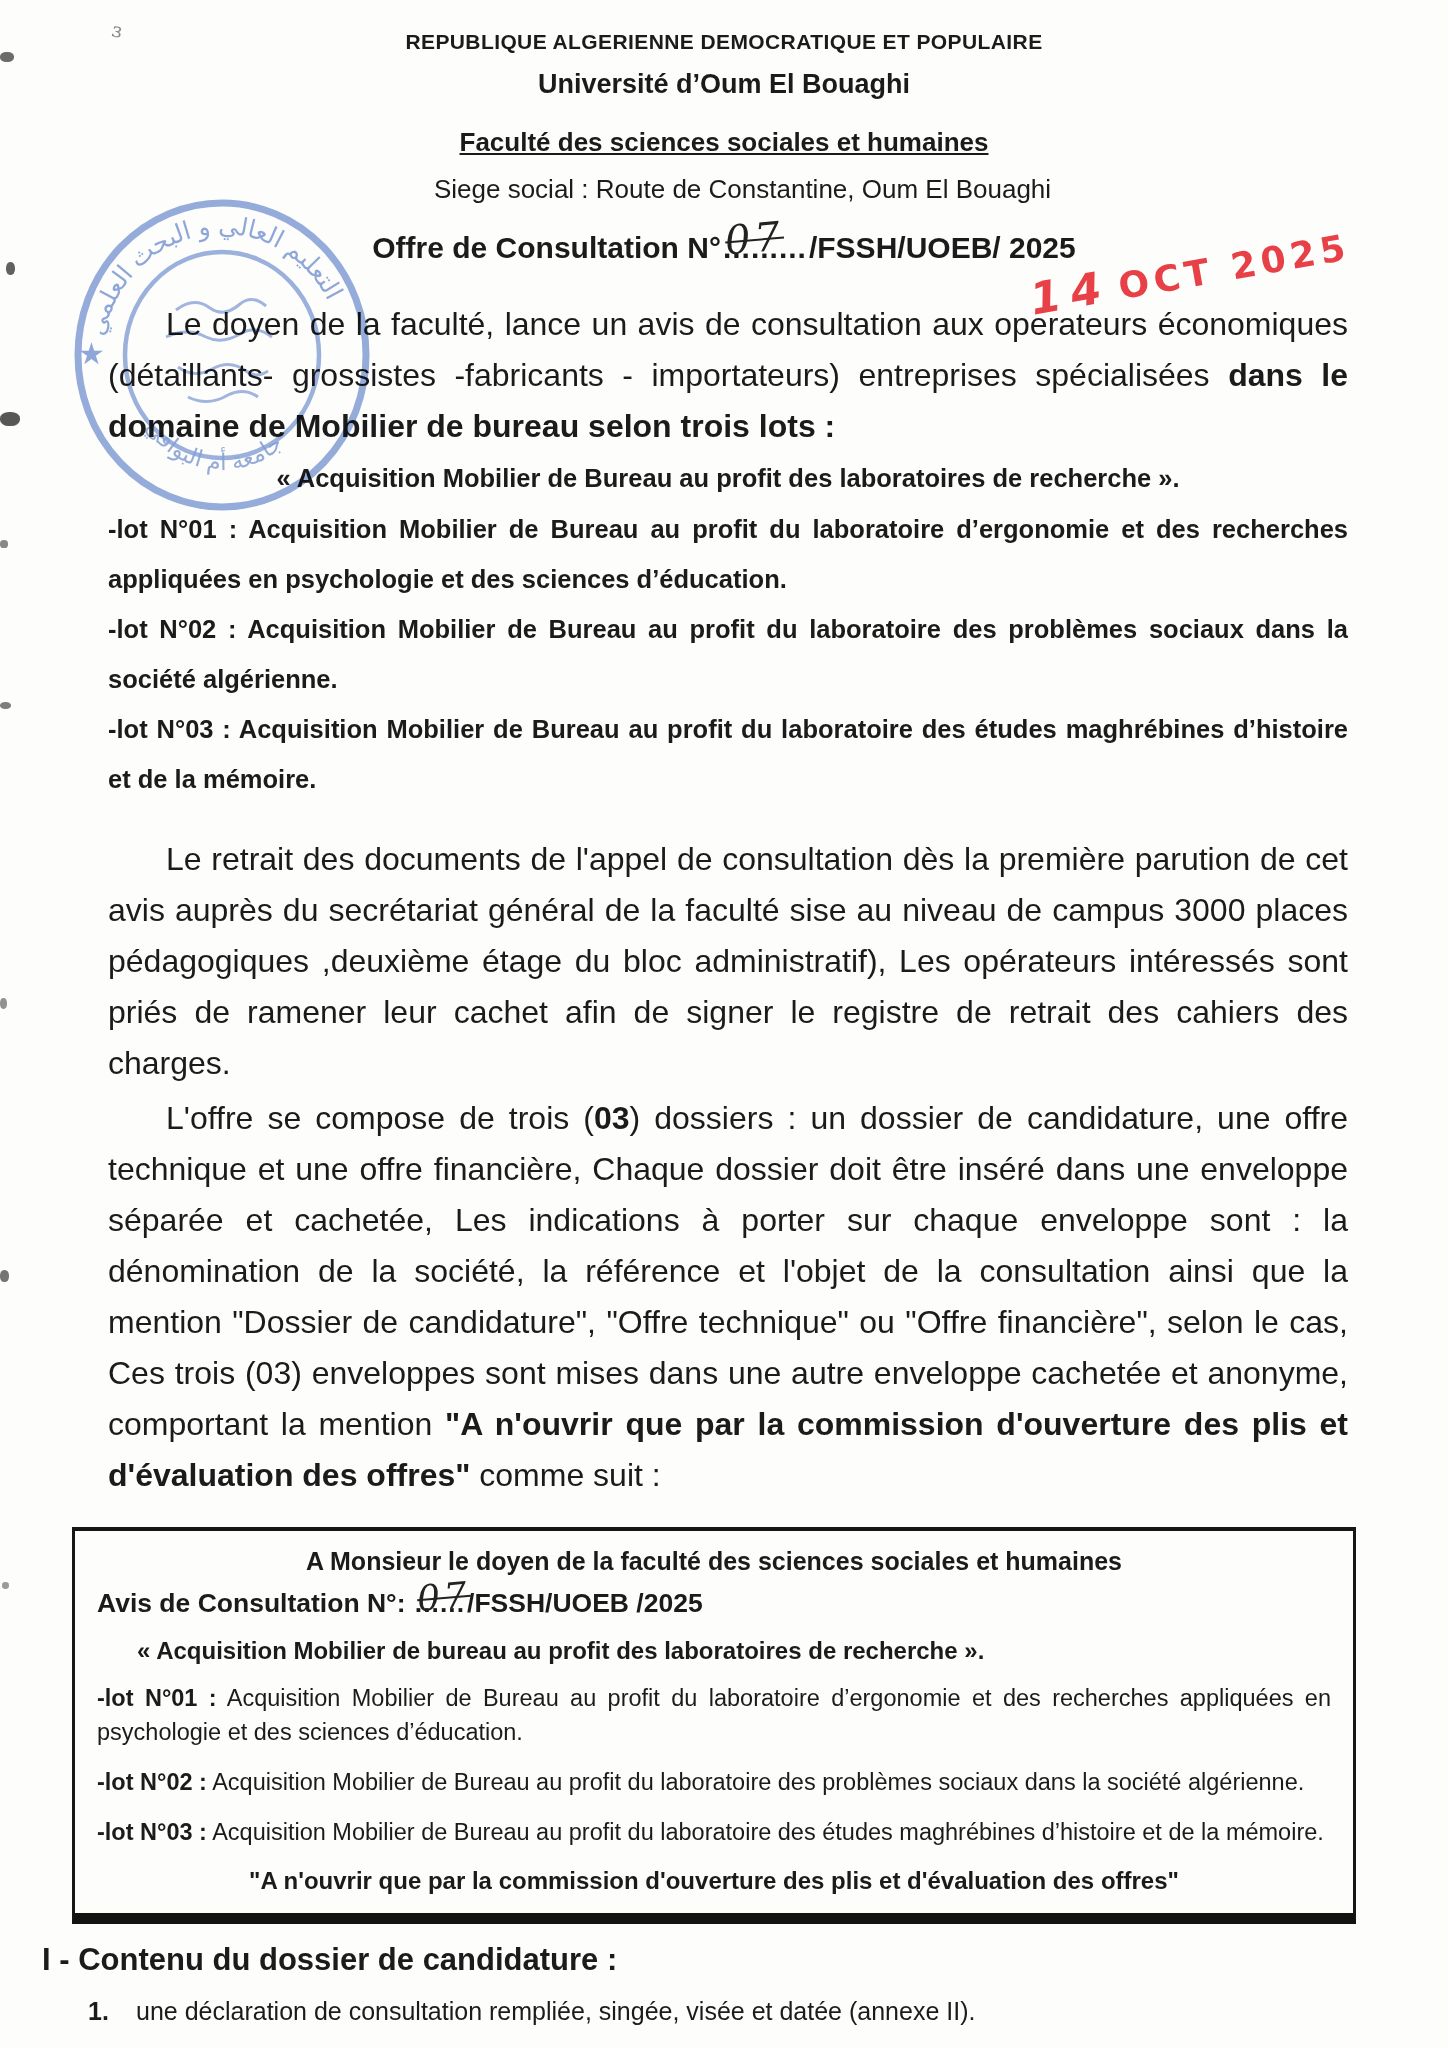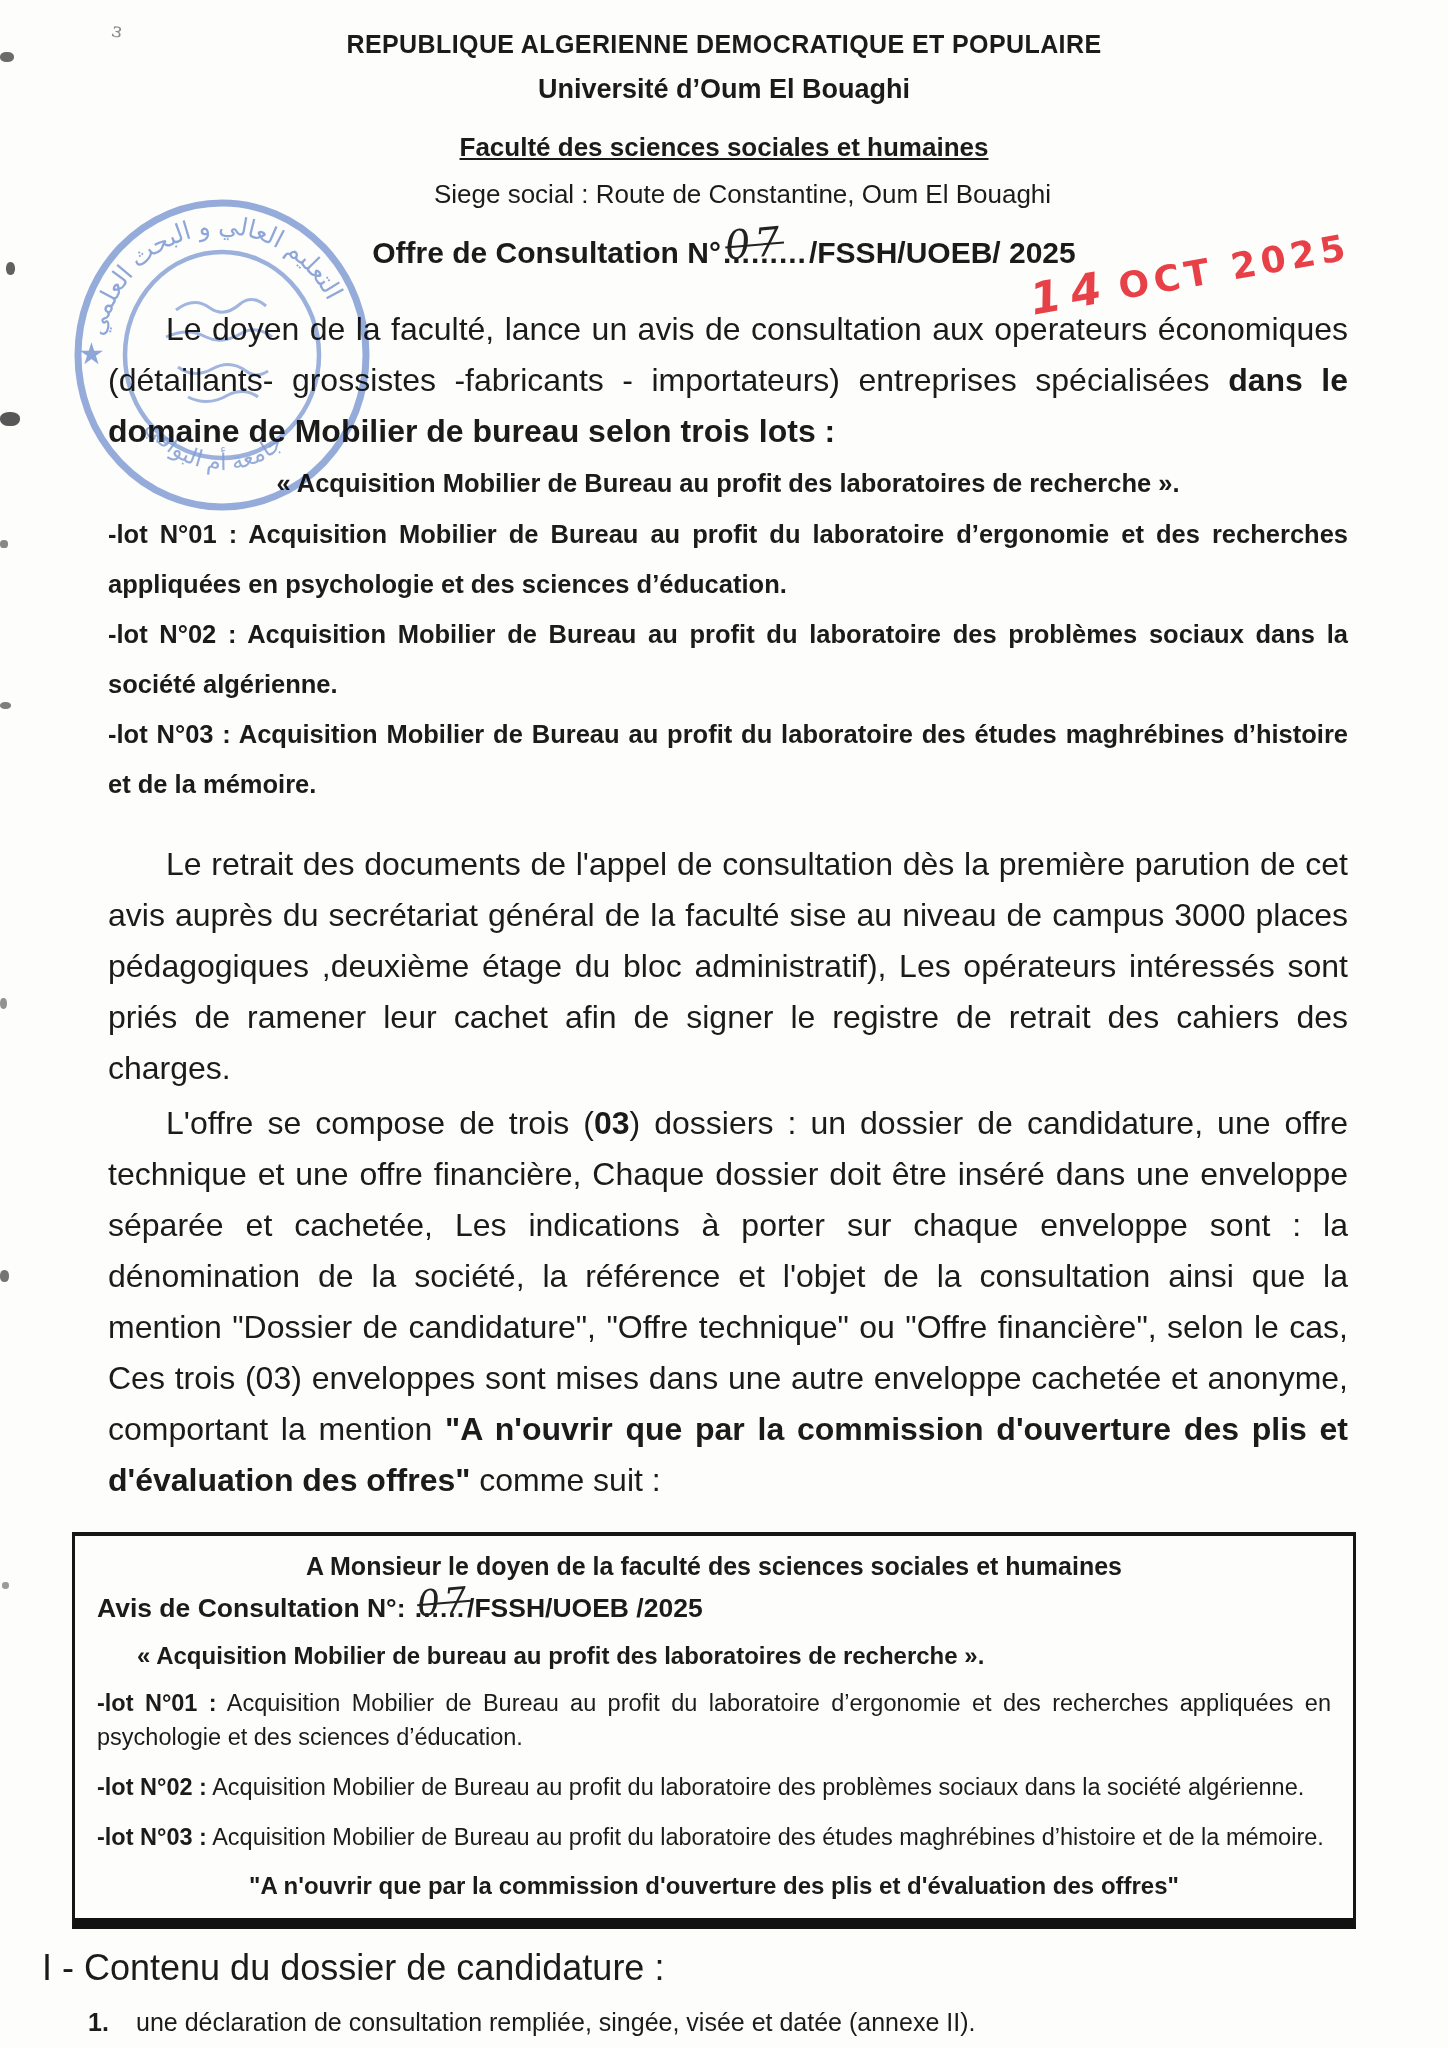--- a/index.html
+++ b/index.html
@@ -10,21 +10,21 @@
     background:#fdfdfc;
     overflow:hidden;
     font-family:"Liberation Sans","DejaVu Sans",sans-serif;
     color:#1b1b1b;
   }
   .b{font-weight:bold;}
   .u{text-underline-offset:5px;text-decoration-thickness:2px;margin-left:37px;}
 
   
   .header{text-align:center;padding-top:30px;}
-  .h-line1{font-size:25px;font-weight:bold;letter-spacing:.4px;}
+  .h-line1{font-size:21px;font-weight:bold;letter-spacing:.4px;}
   .h-line2{font-size:27px;font-weight:bold;margin-top:14px;}
   .h-line3{font-size:27px;font-weight:bold;margin-top:15px;}
   .h-line4{font-size:26px;font-weight:bold;margin-top:27px;text-decoration:underline;}
   .h-siege{font-size:26px;margin-top:16px;font-weight:normal;}
   .doc-title{font-size:30px;font-weight:bold;margin-top:26px;text-align:center;}
 
   
   .numwrap{position:relative;display:inline-block;padding:0 2px;}
   .dots{letter-spacing:1px;}
   .hw{
@@ -73,21 +73,21 @@
     background:#fdfdfc;
   }
   .box-addr{text-align:center;font-weight:bold;font-size:25px;}
   .box-title{text-align:left;font-weight:bold;font-size:26.5px;margin-top:12px;}
   .box-quote{font-weight:bold;font-size:24px;margin-top:18px;padding-left:40px;}
   .box-lot{font-size:23.5px;line-height:34px;margin-top:16px;text-align:justify;}
   .box-lot .lbl{font-weight:bold;}
   .box-mention{text-align:center;font-weight:bold;font-size:24px;margin-top:18px;}
 
   
-  .section-heading{font-size:36px;font-weight:normal;margin:18px 0 0 42px;}
+  .section-heading{font-size:31px;font-weight:bold;margin:18px 0 0 42px;}
   .olist{margin:4px 0 0 0;}
   .li{display:flex;font-size:25px;line-height:32px;margin:17px 0 0 88px;}
   .li .num{font-weight:bold;width:48px;flex:none;}
 
   
   .artifact{position:absolute;background:#3a3a3a;border-radius:45%;}
   .squiggle3{
     position:absolute;left:112px;top:18px;color:#8a8a8a;font-size:20px;
     font-family:"DejaVu Serif",serif;transform:rotate(12deg);
   }

